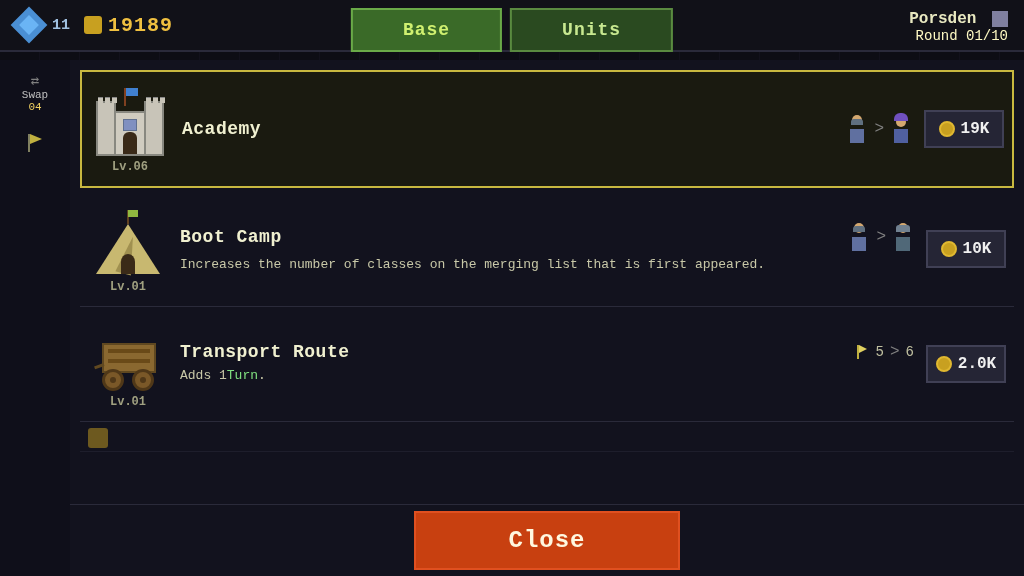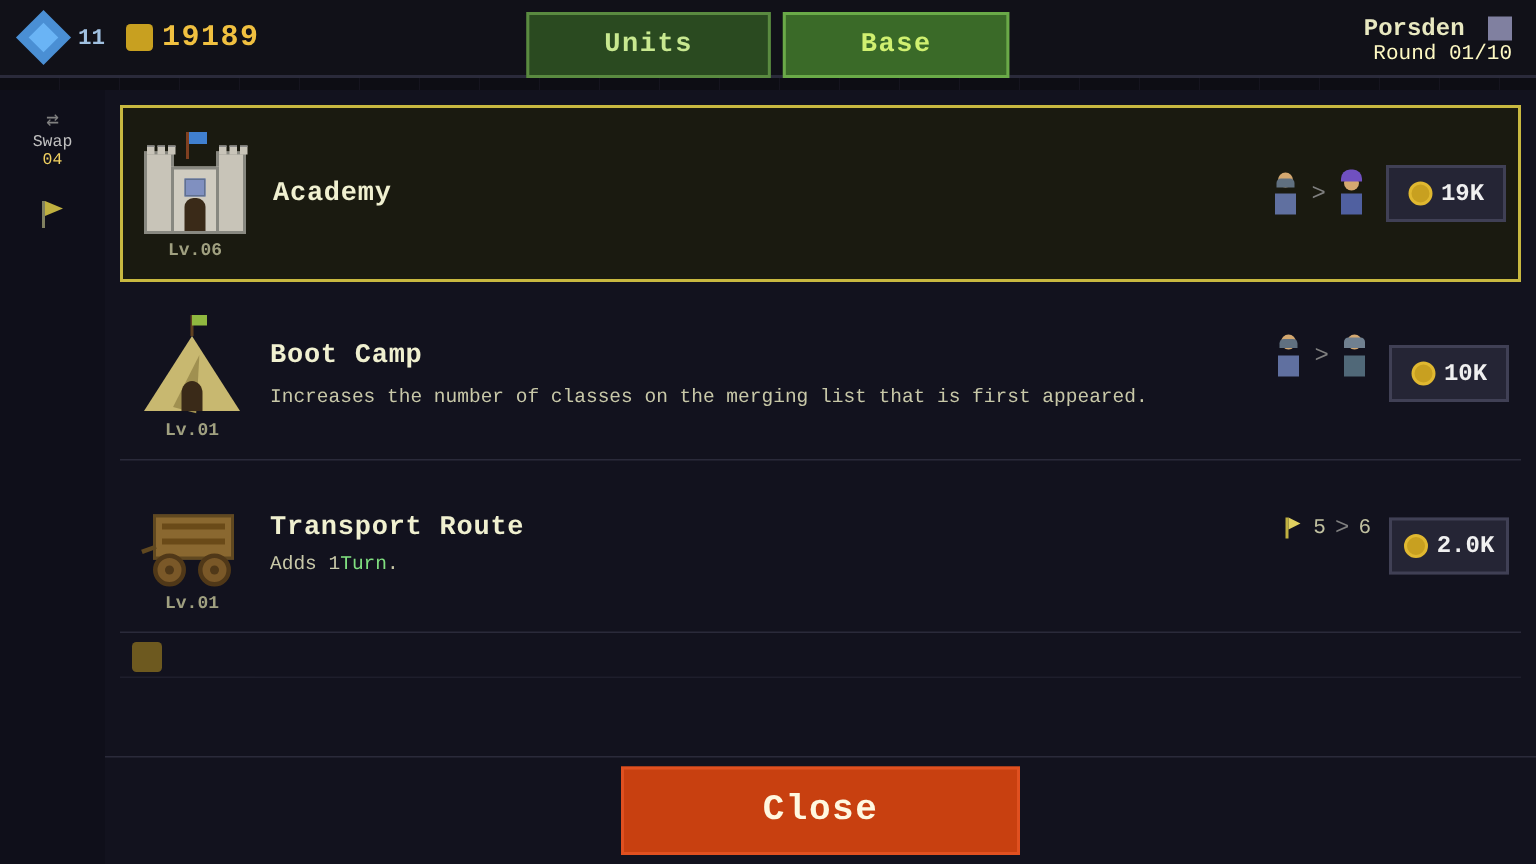--- a/index.html
+++ b/index.html
@@ -387,22 +387,22 @@
 
 <div class="top-bar">
   <div class="diamond-icon">
     <div class="diamond-inner"></div>
   </div>
   <span style="color:#a0c0e0;font-size:15px;font-weight:bold;margin-right:14px;">11</span>
   <div class="gold-icon"></div>
   <span class="gold-amount">19189</span>
 
   <div class="top-center">
+    <button class="tab-btn tab-base">Base</button>
     <button class="tab-btn tab-units">Units</button>
-    <button class="tab-btn tab-base">Base</button>
   </div>
 
   <div class="top-right">
     <div>
       <span class="location-name">Porsden</span>
       <span class="castle-icon-small"></span>
     </div>
     <div class="round-info">Round 01/10</div>
   </div>
 </div>

